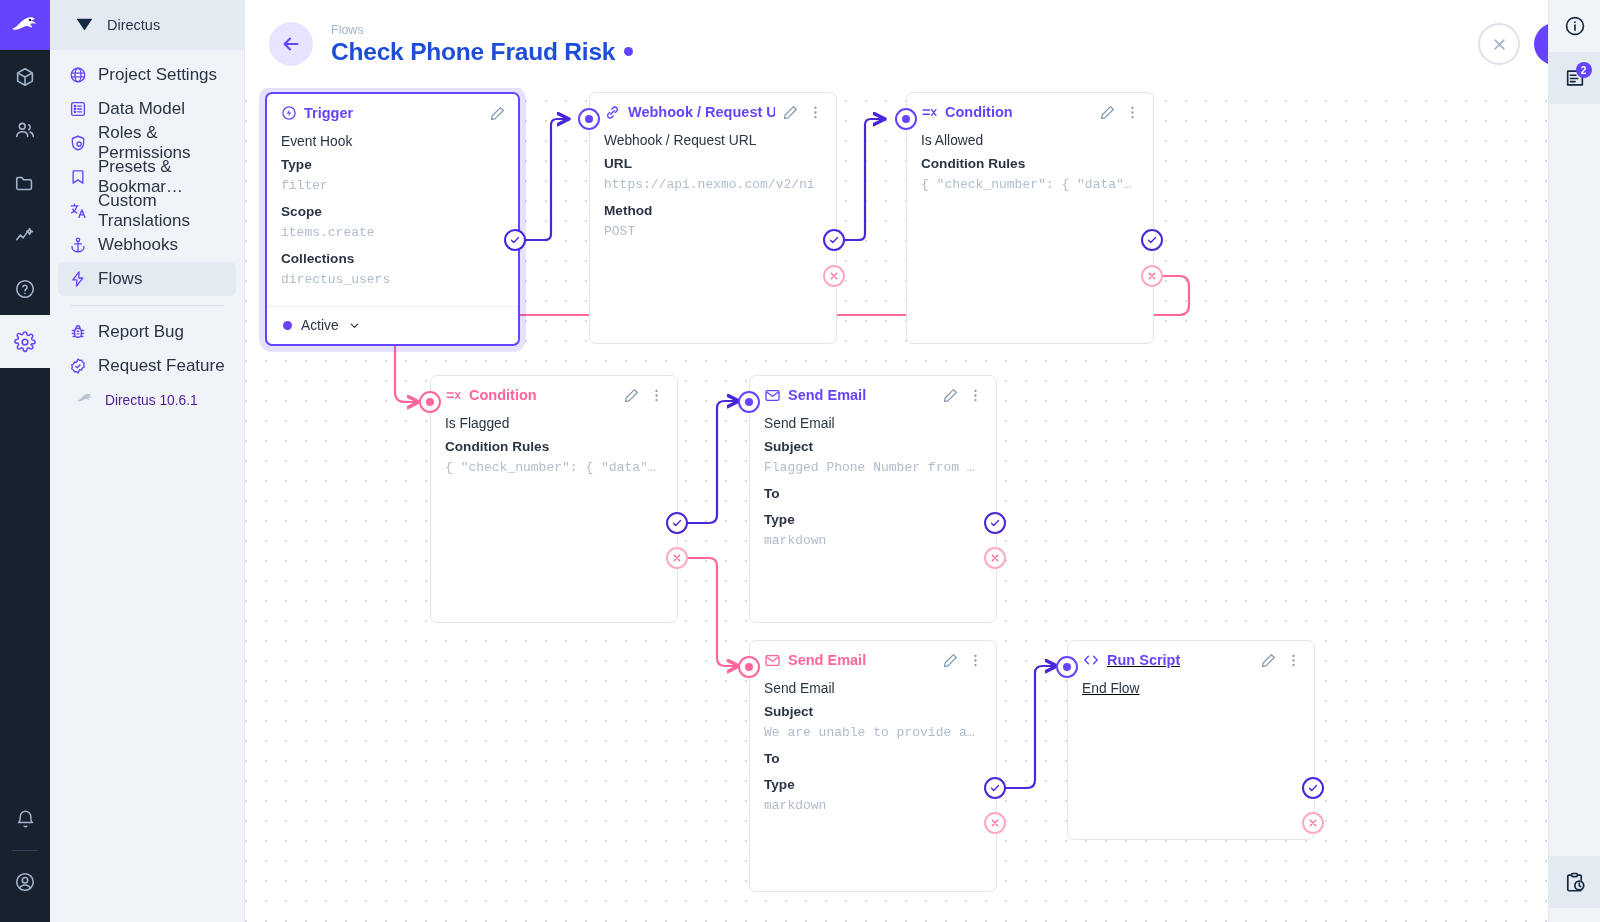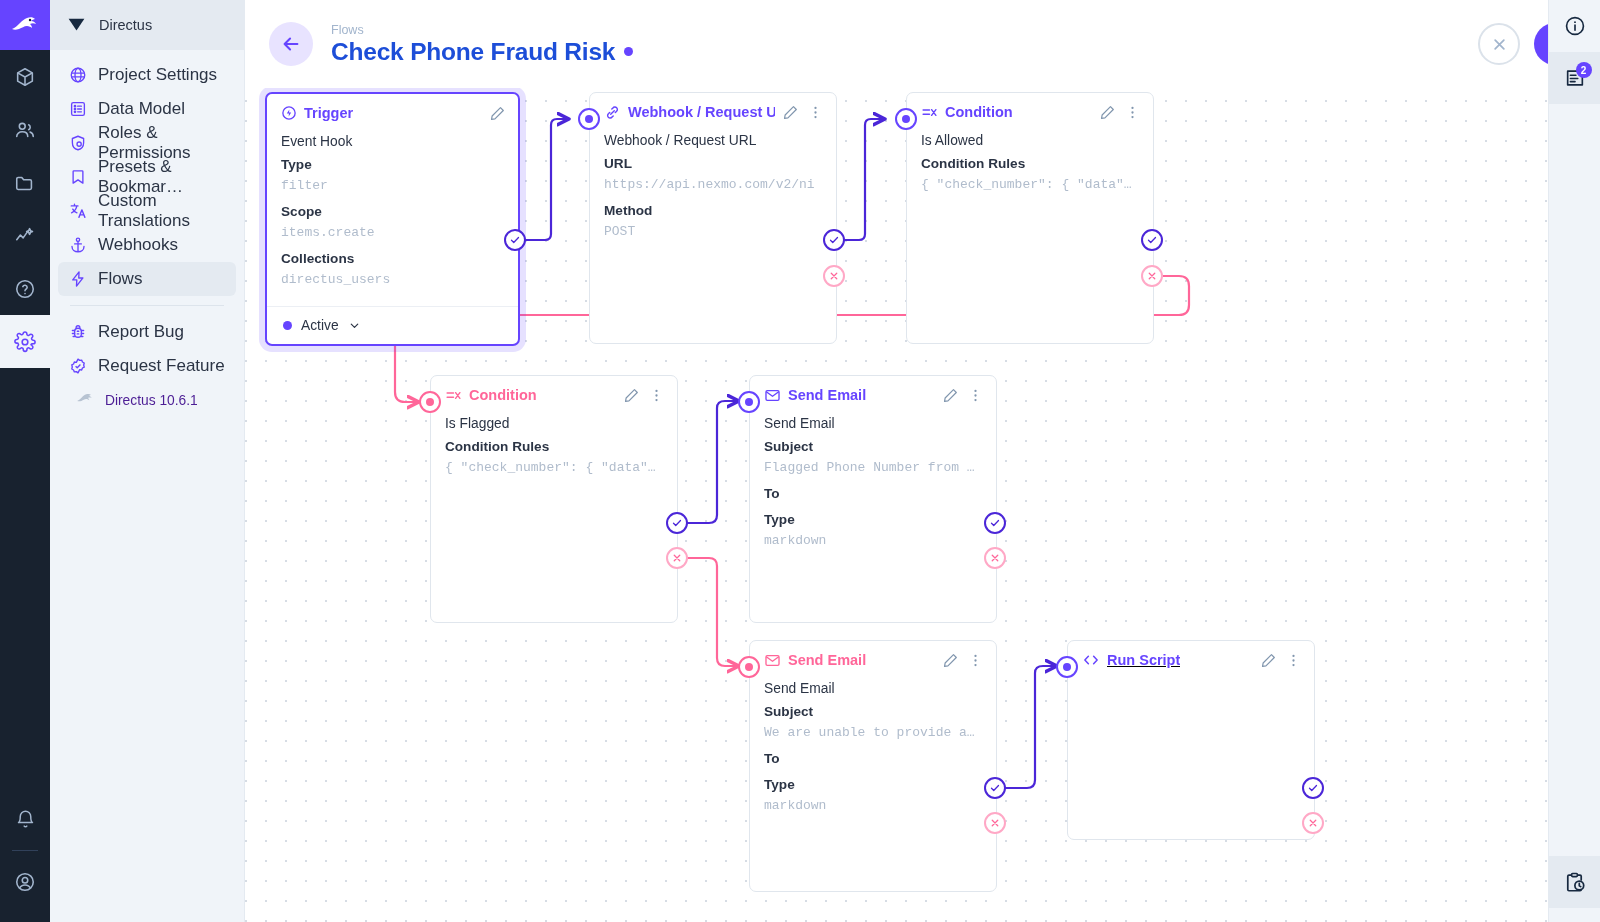--- a/index.html
+++ b/index.html
@@ -34,21 +34,21 @@
 
   
   .nav {
     width: 195px; flex: 0 0 195px; height: 922px;
     background: #f0f4f9;
     border-right: 1px solid #e4eaf1;
     display: flex; flex-direction: column;
   }
   .nav-header {
     height: 50px; display: flex; align-items: center; gap: 12px;
-    padding: 0 16px; background: #e4eaf1;
+    padding: 0 24px; background: #e4eaf1;
   }
   .nav-header-title { font-size: 14.5px; color: #2b3445; font-weight: 400; }
   .nav-list { padding: 8px 8px 0 8px; }
   .nav-item {
     display: flex; align-items: center; gap: 11px;
     height: 34px; padding: 0 10px; border-radius: 6px;
     cursor: pointer; color: #2b3445; font-size: 17px;
   }
   .nav-item.selected { background: #e4eaf1; }
   .nav-item .ni-icon { width: 19px; height: 19px; display:flex; align-items:center; justify-content:center; color:#6644ff; flex:0 0 19px;}
@@ -671,20 +671,23 @@
           </span>
           <span class="ico-btn">
             <svg width="17" height="17" viewBox="0 0 24 24" fill="currentColor">
                 <circle cx="12" cy="5.5" r="1.6"></circle>
                 <circle cx="12" cy="12" r="1.6"></circle>
                 <circle cx="12" cy="18.5" r="1.6"></circle>
               </svg>
           </span>
         </span>
       </div>
+      <div class="node-body">
+        <div class="node-name">End Flow</div>
+      </div>
     </div>
     <div class="port in" style="left:811px; top:656px;"></div>
     <div class="port resolve" style="left:1057px; top:777px;">
       <svg width="12" height="12" viewBox="0 0 24 24" fill="none" stroke="currentColor" stroke-width="2.6" stroke-linecap="round" stroke-linejoin="round">
           <path d="M5 12.5l4.5 4.5L19 7"></path>
         </svg>
     </div>
     <div class="port reject" style="left:1057px; top:812px;">
       <svg width="12" height="12" viewBox="0 0 24 24" fill="none" stroke="currentColor" stroke-width="2.6" stroke-linecap="round">
           <path d="M6.5 6.5l11 11M17.5 6.5l-11 11"></path>

